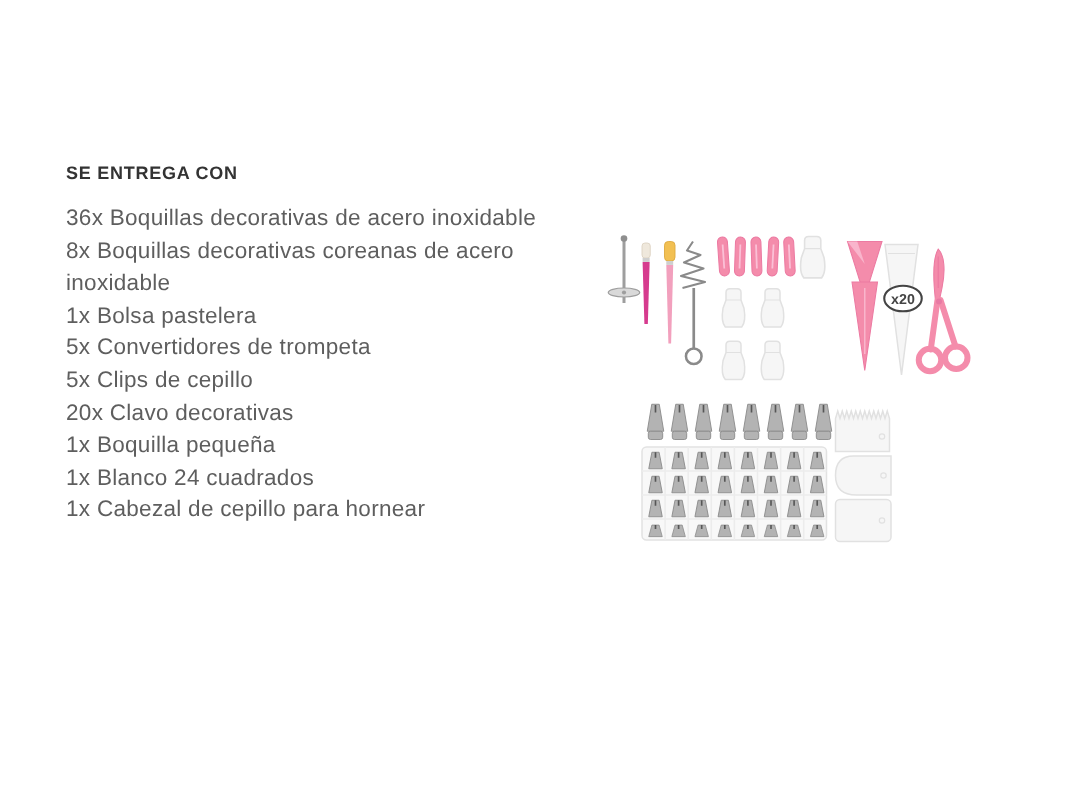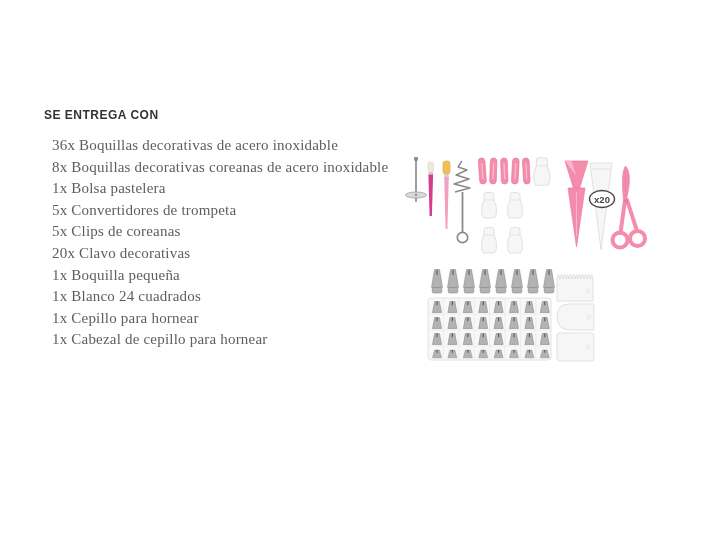--- a/index.html
+++ b/index.html
@@ -5,21 +5,21 @@
   html,body { margin:0; padding:0; }
   body {
     width:720px; height:540px; background:#ffffff; position:relative;
     overflow:hidden; font-family:"Liberation Sans", sans-serif;
   }
   .text-col { position:absolute; left:44px; top:108px; width:360px; }
   .section-title {
     margin:0 0 13px 0; font-size:12px; font-weight:700;
     letter-spacing:0.5px; color:var(--title-color,#333);
   }
-  .kit-list { margin:8px; padding:0;font-family:Liberation Serif, serif; }
+  .kit-list { margin:0; padding:0; }
   .kit-item {
     font-size:15px; line-height:21.6px; letter-spacing:0.2px;
     color:var(--body-color,#5e5e5e);
   }
   .image-wrap { position:absolute; left:395px; top:140px; width:270px; height:230px; }
   .image-wrap svg { display:block; }
 
   
   .steelcell   { fill:var(--steel,#b3b3b3); stroke:var(--steel-dark,#8a8a8a); stroke-width:.6; }
   .steel-line  { stroke:var(--steel-dark,#8a8a8a); fill:none; }
@@ -44,25 +44,24 @@
 
 <div class="page">
 
   <div class="text-col">
     <h2 class="section-title">SE ENTREGA CON</h2>
     <div class="kit-list">
       <div class="kit-item">36x Boquillas decorativas de acero inoxidable</div>
       <div class="kit-item">8x Boquillas decorativas coreanas de acero inoxidable</div>
       <div class="kit-item">1x Bolsa pastelera</div>
       <div class="kit-item">5x Convertidores de trompeta</div>
-      <div class="kit-item">5x Clips de coreanas</div>
+      <div class="kit-item">5x Clips de cepillo</div>
       <div class="kit-item">20x Clavo decorativas</div>
       <div class="kit-item">1x Boquilla pequeña</div>
       <div class="kit-item">1x Blanco 24 cuadrados</div>
-      <div class="kit-item">1x Cepillo para hornear</div>
       <div class="kit-item">1x Cabezal de cepillo para hornear</div>
     </div>
   </div>
 
   <div class="image-wrap">
     <svg width="270" height="230" viewBox="0 0 270 230" xmlns="http://www.w3.org/2000/svg">
       <defs>
         <g id="coupler">
           <path d="M5,10 L5,5 Q5,2.5 7.5,2.5 L12.5,2.5 Q15,2.5 15,5 L15,10 L17,15.5 Q18.5,24.5 15.5,28 L4.5,28 Q1.5,24.5 3,15.5 Z" class="white-part"></path>
           <line x1="5" y1="10" x2="15" y2="10" class="part-seam"></line>

